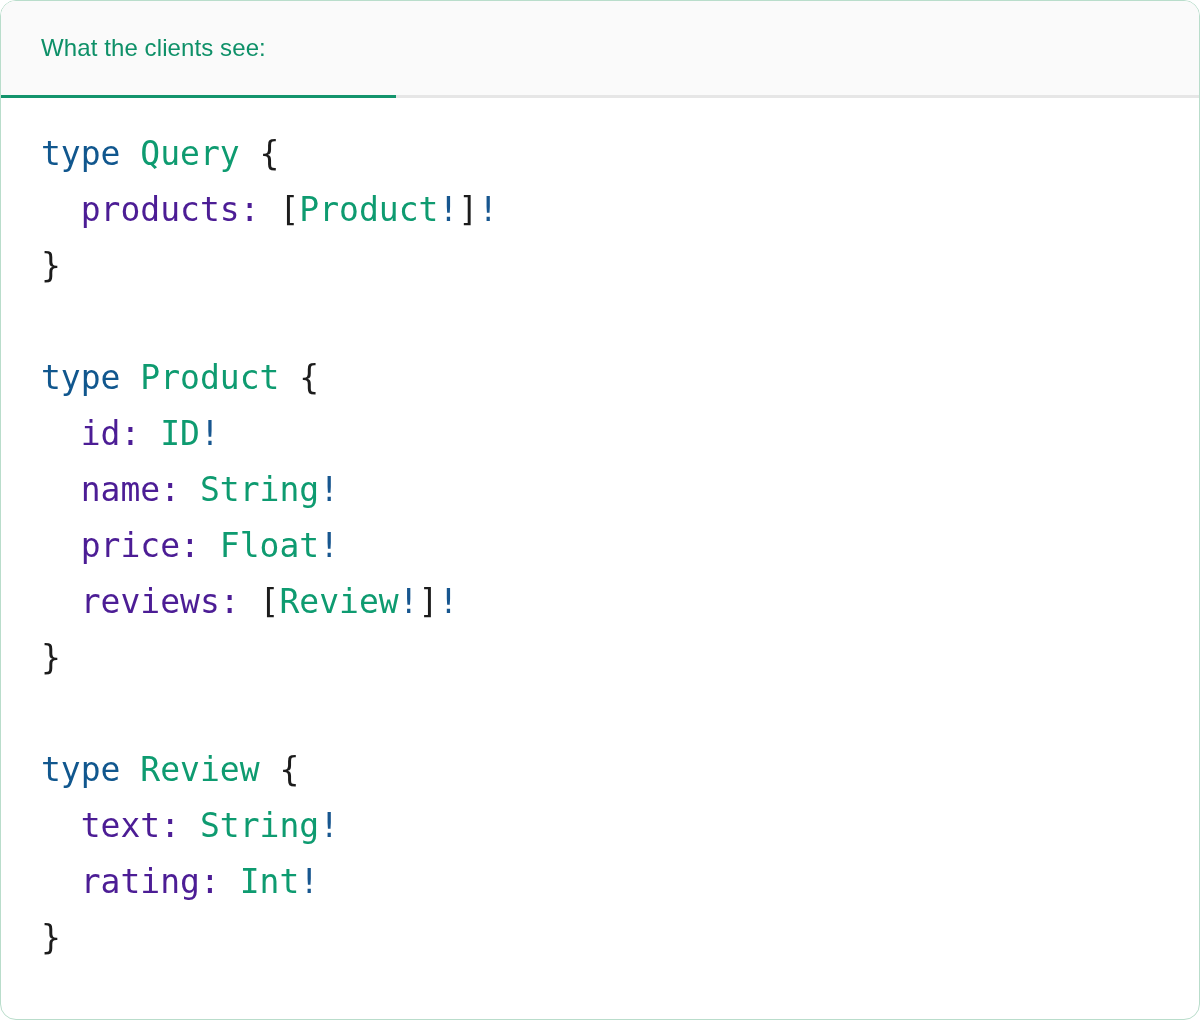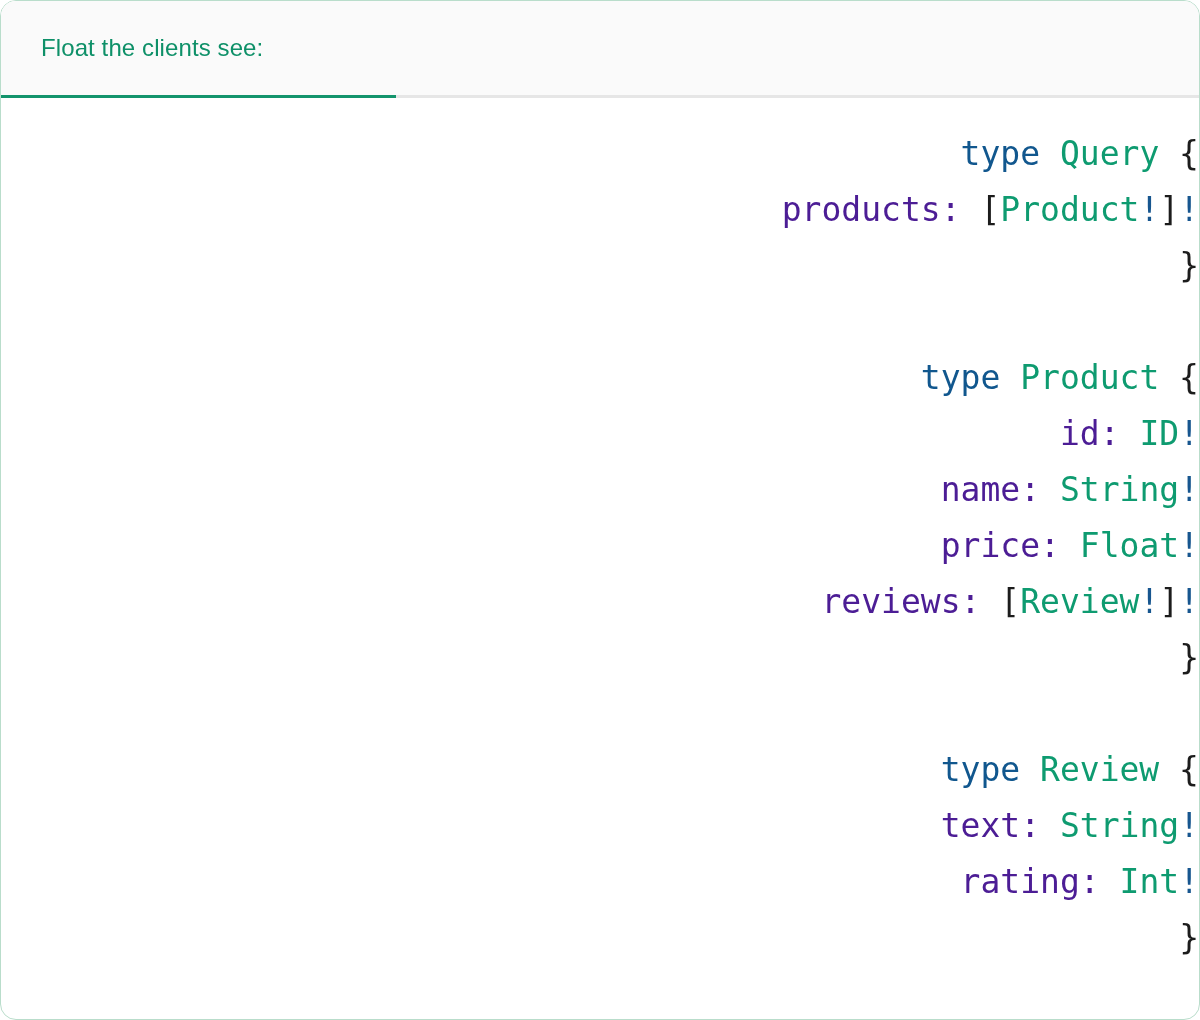--- a/index.html
+++ b/index.html
@@ -61,21 +61,20 @@
     padding: 28px 0 0 40px;
     background: #ffffff;
   }
   .code-block {
     font-family: "DejaVu Sans Mono", "Liberation Mono", monospace;
     font-size: 33px;
     line-height: 56px;
     white-space: pre;
     color: #1c1c1c;
     margin: 0;
-    text-align: right;
   }
   .code-line {
     white-space: pre;
     min-height: 56px;
   }
   .code-line.blank {
     height: 56px;
   }
 
   
@@ -85,21 +84,21 @@
   .tok-field { color: #4c1d95; }
   .tok-bang  { color: #17568f; }
 </style>
 </head>
 <body>
 
 <div class="panel">
 
   <div class="tabstrip">
     <div class="tab">
-      <span class="tab-label">Float the clients see:</span>
+      <span class="tab-label">What the clients see:</span>
     </div>
   </div>
 
   <div class="code-area">
     <pre class="code-block" id="code-block"><div class="code-line"><span class="tok-kw">type</span><span class="tok-punct"> </span><span class="tok-type">Query</span><span class="tok-punct"> {</span></div><div class="code-line"><span class="tok-field">  products: </span><span class="tok-punct">[</span><span class="tok-type">Product</span><span class="tok-bang">!</span><span class="tok-punct">]</span><span class="tok-bang">!</span></div><div class="code-line"><span class="tok-punct">}</span></div><div class="code-line blank">&nbsp;</div><div class="code-line"><span class="tok-kw">type</span><span class="tok-punct"> </span><span class="tok-type">Product</span><span class="tok-punct"> {</span></div><div class="code-line"><span class="tok-field">  id: </span><span class="tok-type">ID</span><span class="tok-bang">!</span></div><div class="code-line"><span class="tok-field">  name: </span><span class="tok-type">String</span><span class="tok-bang">!</span></div><div class="code-line"><span class="tok-field">  price: </span><span class="tok-type">Float</span><span class="tok-bang">!</span></div><div class="code-line"><span class="tok-field">  reviews: </span><span class="tok-punct">[</span><span class="tok-type">Review</span><span class="tok-bang">!</span><span class="tok-punct">]</span><span class="tok-bang">!</span></div><div class="code-line"><span class="tok-punct">}</span></div><div class="code-line blank">&nbsp;</div><div class="code-line"><span class="tok-kw">type</span><span class="tok-punct"> </span><span class="tok-type">Review</span><span class="tok-punct"> {</span></div><div class="code-line"><span class="tok-field">  text: </span><span class="tok-type">String</span><span class="tok-bang">!</span></div><div class="code-line"><span class="tok-field">  rating: </span><span class="tok-type">Int</span><span class="tok-bang">!</span></div><div class="code-line"><span class="tok-punct">}</span></div></pre>
   </div>
 
 </div>
 
 </body></html>

